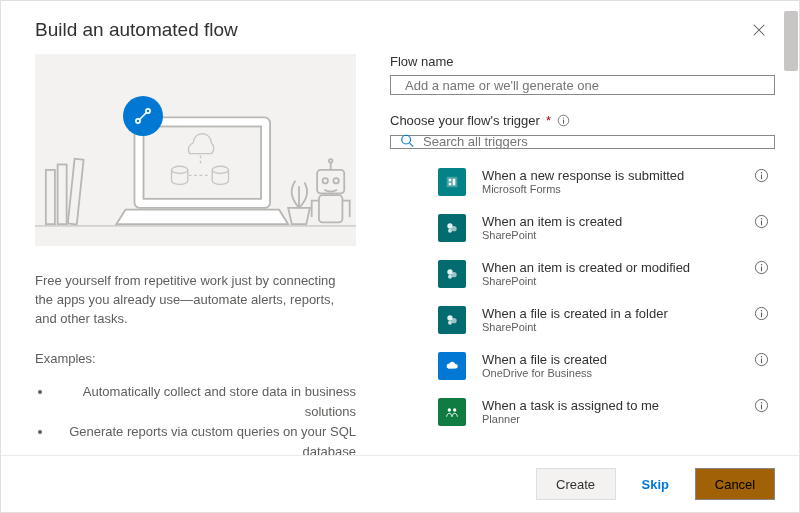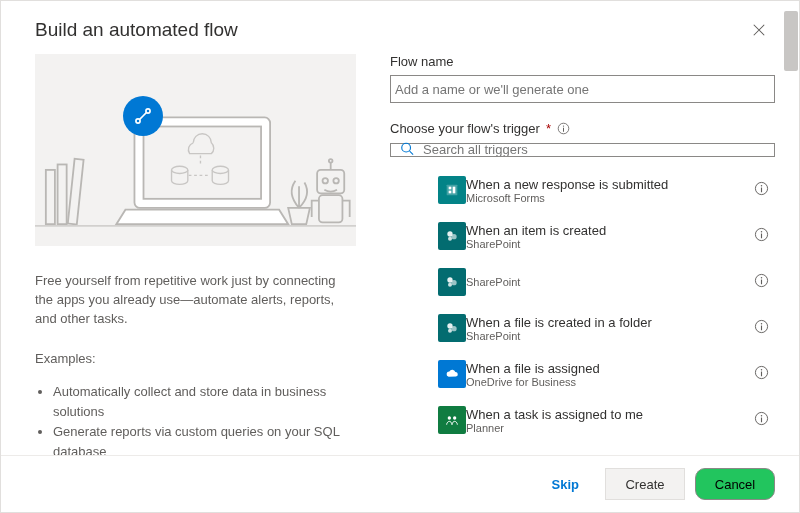--- a/index.html
+++ b/index.html
@@ -66,42 +66,43 @@
   .examples-label {
     color: #605e5c;
     font-size: 13px;
     margin-bottom: 16px;
   }
   .examples {
     color: #605e5c;
     font-size: 13px;
     line-height: 1.55;
     padding-left: 18px;
+    text-align: right;
   }
   .right-col {
     flex: 1;
     display: flex;
     flex-direction: column;
     padding-right: 12px;
     overflow: hidden;
   }
   .field-label {
     font-size: 13px;
     color: #323130;
     margin-bottom: 6px;
     display: flex;
     align-items: center;
     gap: 6px;
   }
   .req { color: #a80000; }
   .text-input {
     width: 100%;
-    height: 28px;
+    height: 20px;
     border: 1px solid #8a8886;
-    padding: 0 4px;
+    padding: 0 14px;
     font-size: 13px;
     font-family: inherit;
     margin-bottom: 18px;
   }
   .search-wrap {
     position: relative;
     margin-bottom: 10px;
   }
   .search-input {
     width: 100%;
@@ -119,24 +120,24 @@
   }
   .search-icon svg { width: 14px; height: 14px; }
   .info-ico { display: inline-flex; color: #605e5c; }
   .info-ico svg { width: 13px; height: 13px; }
   .trigger-list {
     flex: 1;
     overflow-y: auto;
   }
   .trigger-item {
     display: flex;
-    align-items: center;
+    align-items: flex-start;
     padding: 9px 6px 9px 48px;
     cursor: pointer;
-    gap: 0;
+    gap: 16px;
   }
   .trigger-icon {
     width: 28px; height: 28px;
     border-radius: 2px;
     flex-shrink: 0;
     display: flex; align-items: center; justify-content: center;
     color: #fff;
   }
   .trigger-icon svg { width: 16px; height: 16px; }
   .trigger-text { flex: 1; min-width: 0; }
@@ -165,21 +166,21 @@
   .btn {
     min-width: 80px;
     height: 32px;
     padding: 0 16px;
     font-size: 13px;
     font-family: inherit;
     border: 1px solid #8a8886;
     background: #fff;
     cursor: pointer;
   }
-  .btn-default { background: #22c55e; border-radius: 10px; }
+  .btn-default { background: #a16207; }
   .btn-skip {
     border: none;
     background: transparent;
     color: #0078d4;
     font-weight: 600;
     min-width: auto;
   }
   .btn-light { background: #f3f2f1; border-color: #e1dfdd; color:#323130; }
   .side-scroll {
     position: absolute;
@@ -338,20 +339,21 @@
           </div>
           <div class="trigger-item">
             <div class="trigger-icon" style="background:#036c70">
               <svg viewBox="0 0 24 24">
                 <circle cx="9" cy="9" r="4" fill="#fff" opacity="0.9"></circle>
                 <circle cx="15" cy="13" r="4" fill="#fff" opacity="0.6"></circle>
                 <circle cx="9" cy="16" r="3" fill="#fff" opacity="0.8"></circle>
               </svg>
             </div>
             <div class="trigger-text">
+              <div class="trigger-title">When an item is created or modified</div>
               <div class="trigger-sub">SharePoint</div>
             </div>
             <span class="trigger-info"><svg viewBox="0 0 16 16">
                 <circle cx="8" cy="8" r="6.5" stroke="currentColor" fill="none"></circle>
                 <circle cx="8" cy="5" r="0.8" fill="currentColor"></circle>
                 <rect x="7.4" y="7" width="1.2" height="5" fill="currentColor"></rect>
               </svg></span>
           </div>
           <div class="trigger-item">
             <div class="trigger-icon" style="background:#036c70">
@@ -371,21 +373,21 @@
                 <rect x="7.4" y="7" width="1.2" height="5" fill="currentColor"></rect>
               </svg></span>
           </div>
           <div class="trigger-item">
             <div class="trigger-icon" style="background:#0078d4">
               <svg viewBox="0 0 24 24">
                 <path d="M7 16a4 4 0 0 1 1-7.9A5 5 0 0 1 17 9a3.5 3.5 0 0 1 1 6.9z" fill="#fff"></path>
               </svg>
             </div>
             <div class="trigger-text">
-              <div class="trigger-title">When a file is assigned</div>
+              <div class="trigger-title">When a file is created</div>
               <div class="trigger-sub">OneDrive for Business</div>
             </div>
             <span class="trigger-info"><svg viewBox="0 0 16 16">
                 <circle cx="8" cy="8" r="6.5" stroke="currentColor" fill="none"></circle>
                 <circle cx="8" cy="5" r="0.8" fill="currentColor"></circle>
                 <rect x="7.4" y="7" width="1.2" height="5" fill="currentColor"></rect>
               </svg></span>
           </div>
           <div class="trigger-item">
             <div class="trigger-icon" style="background:#107c41">
@@ -404,19 +406,19 @@
                 <circle cx="8" cy="5" r="0.8" fill="currentColor"></circle>
                 <rect x="7.4" y="7" width="1.2" height="5" fill="currentColor"></rect>
               </svg></span>
           </div>
         </div>
     </div>
 
   </div>
 
   <div class="modal-footer">
+    <button class="btn btn-light">Create</button>
     <button class="btn btn-skip">Skip</button>
-    <button class="btn btn-light">Create</button>
     <button class="btn btn-default">Cancel</button>
   </div>
 
   <div class="side-scroll"></div>
 </div>
 
 </body></html>

